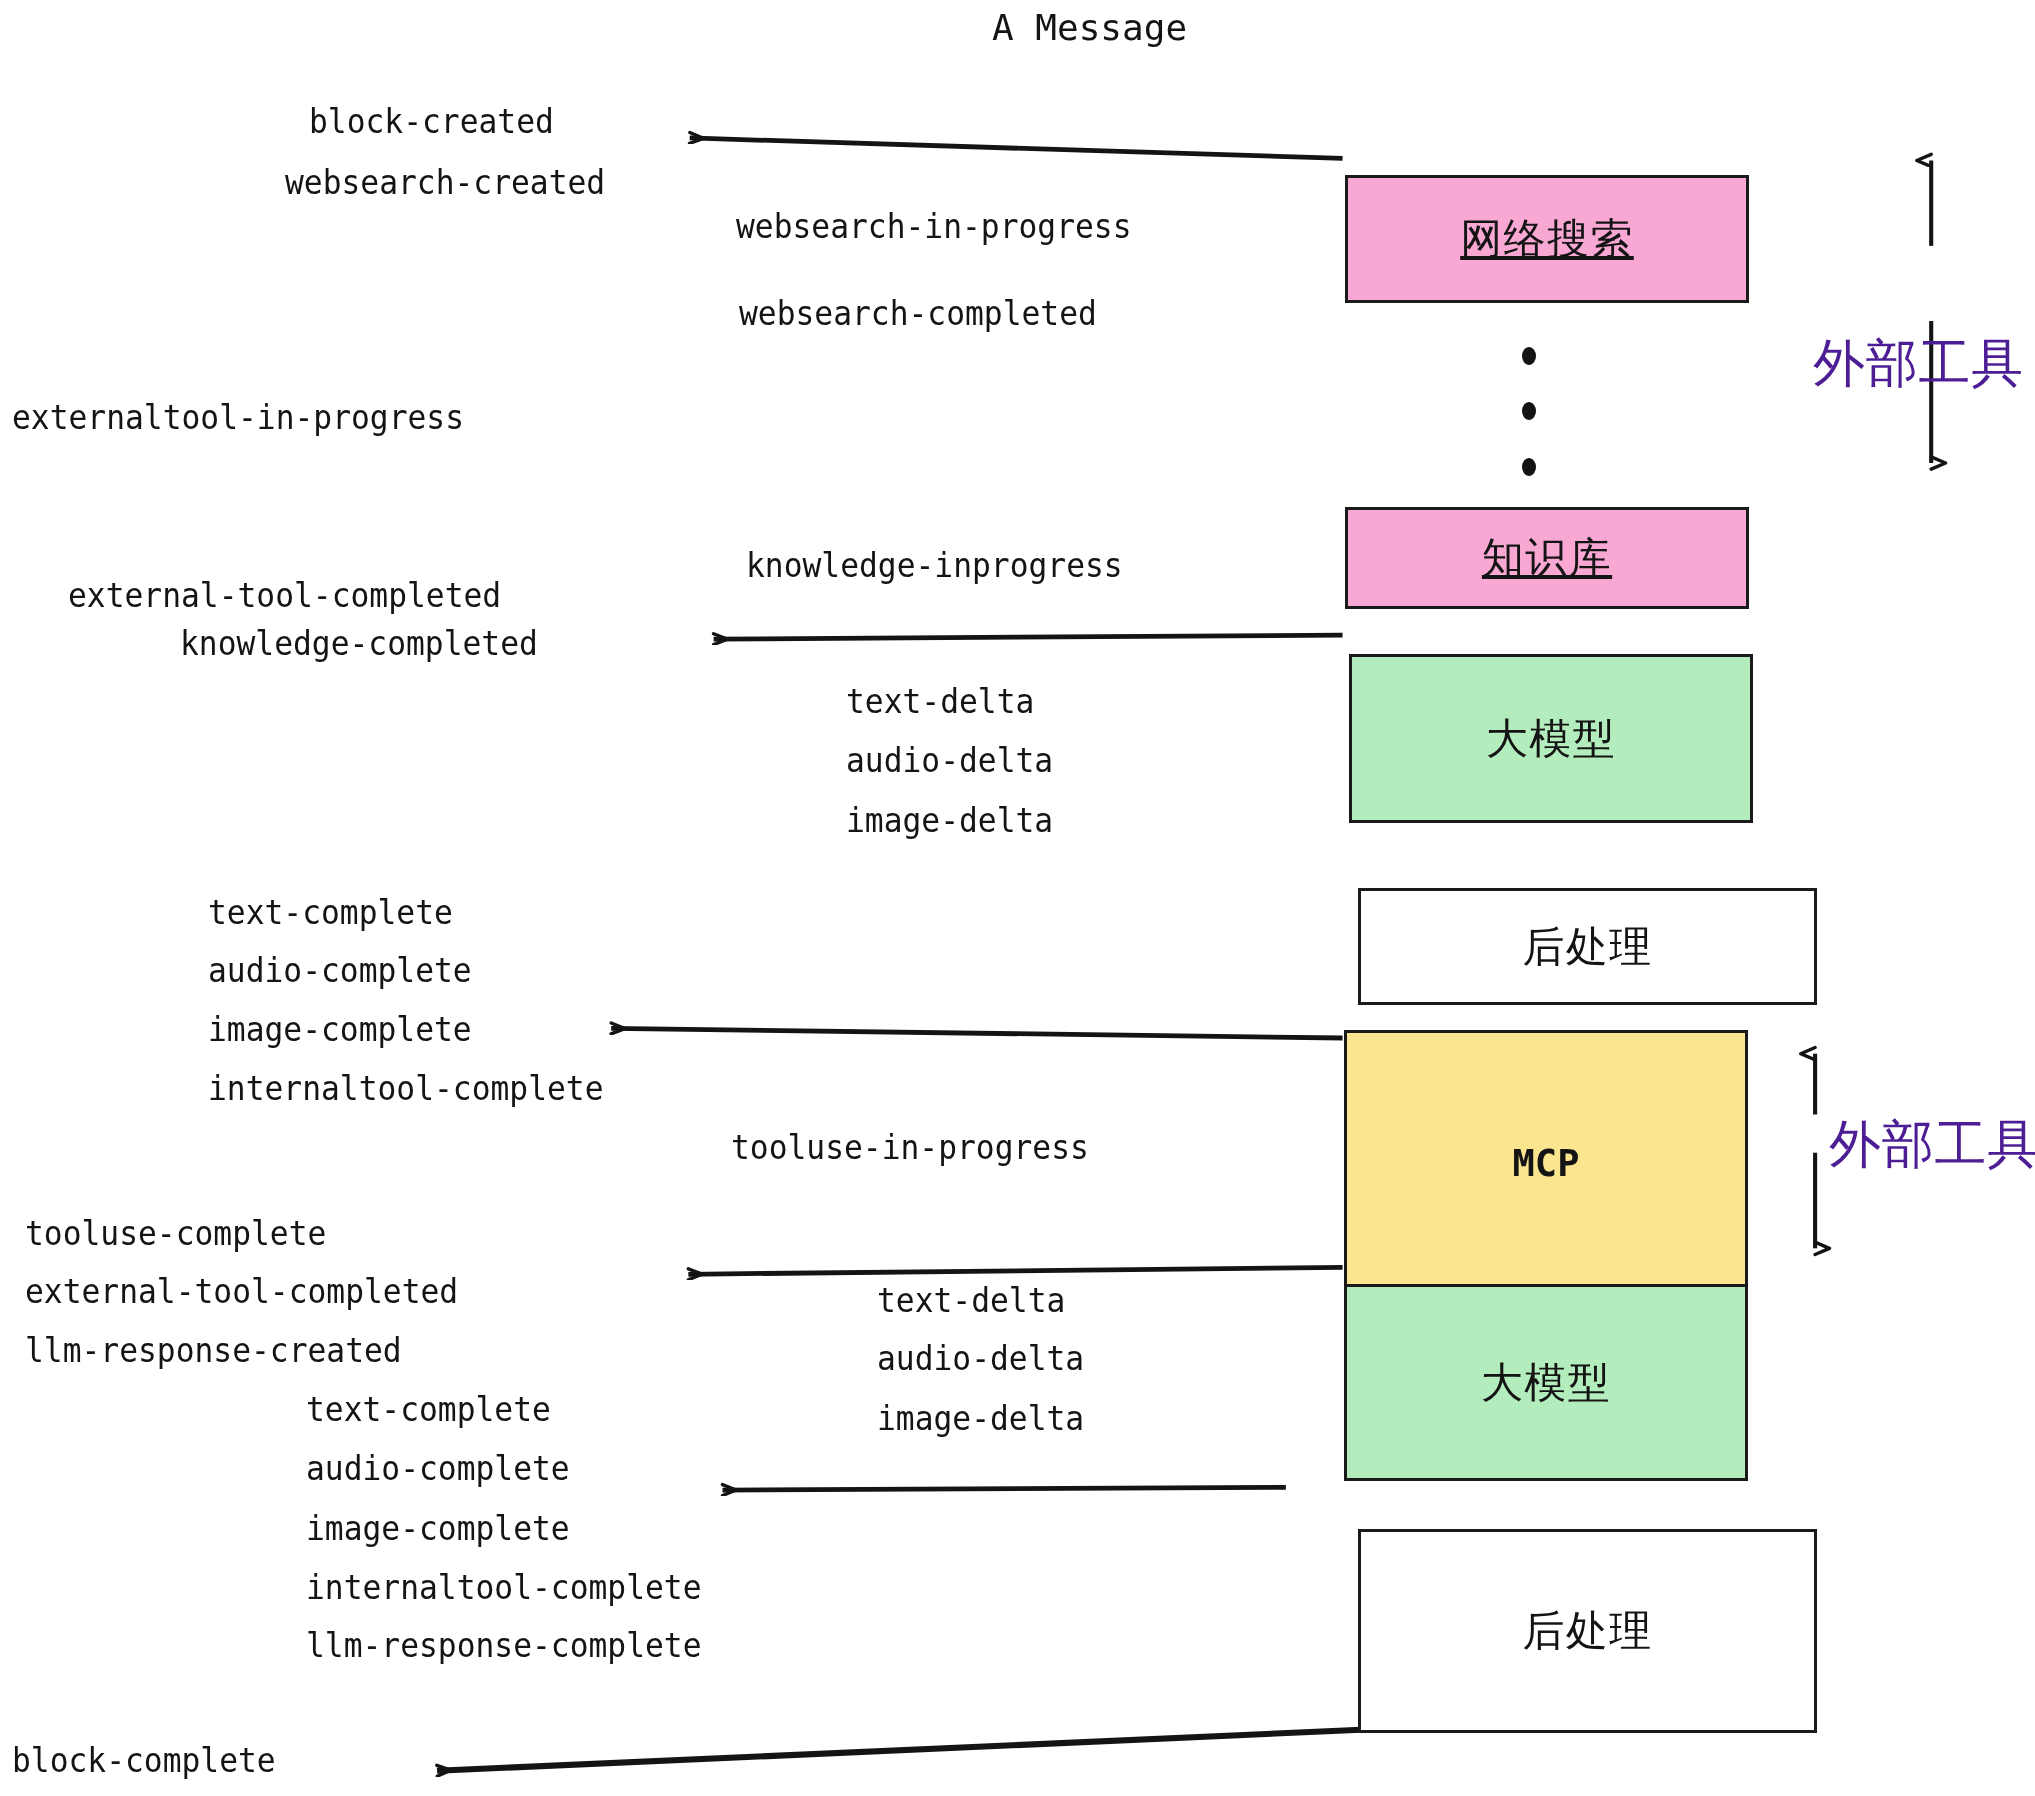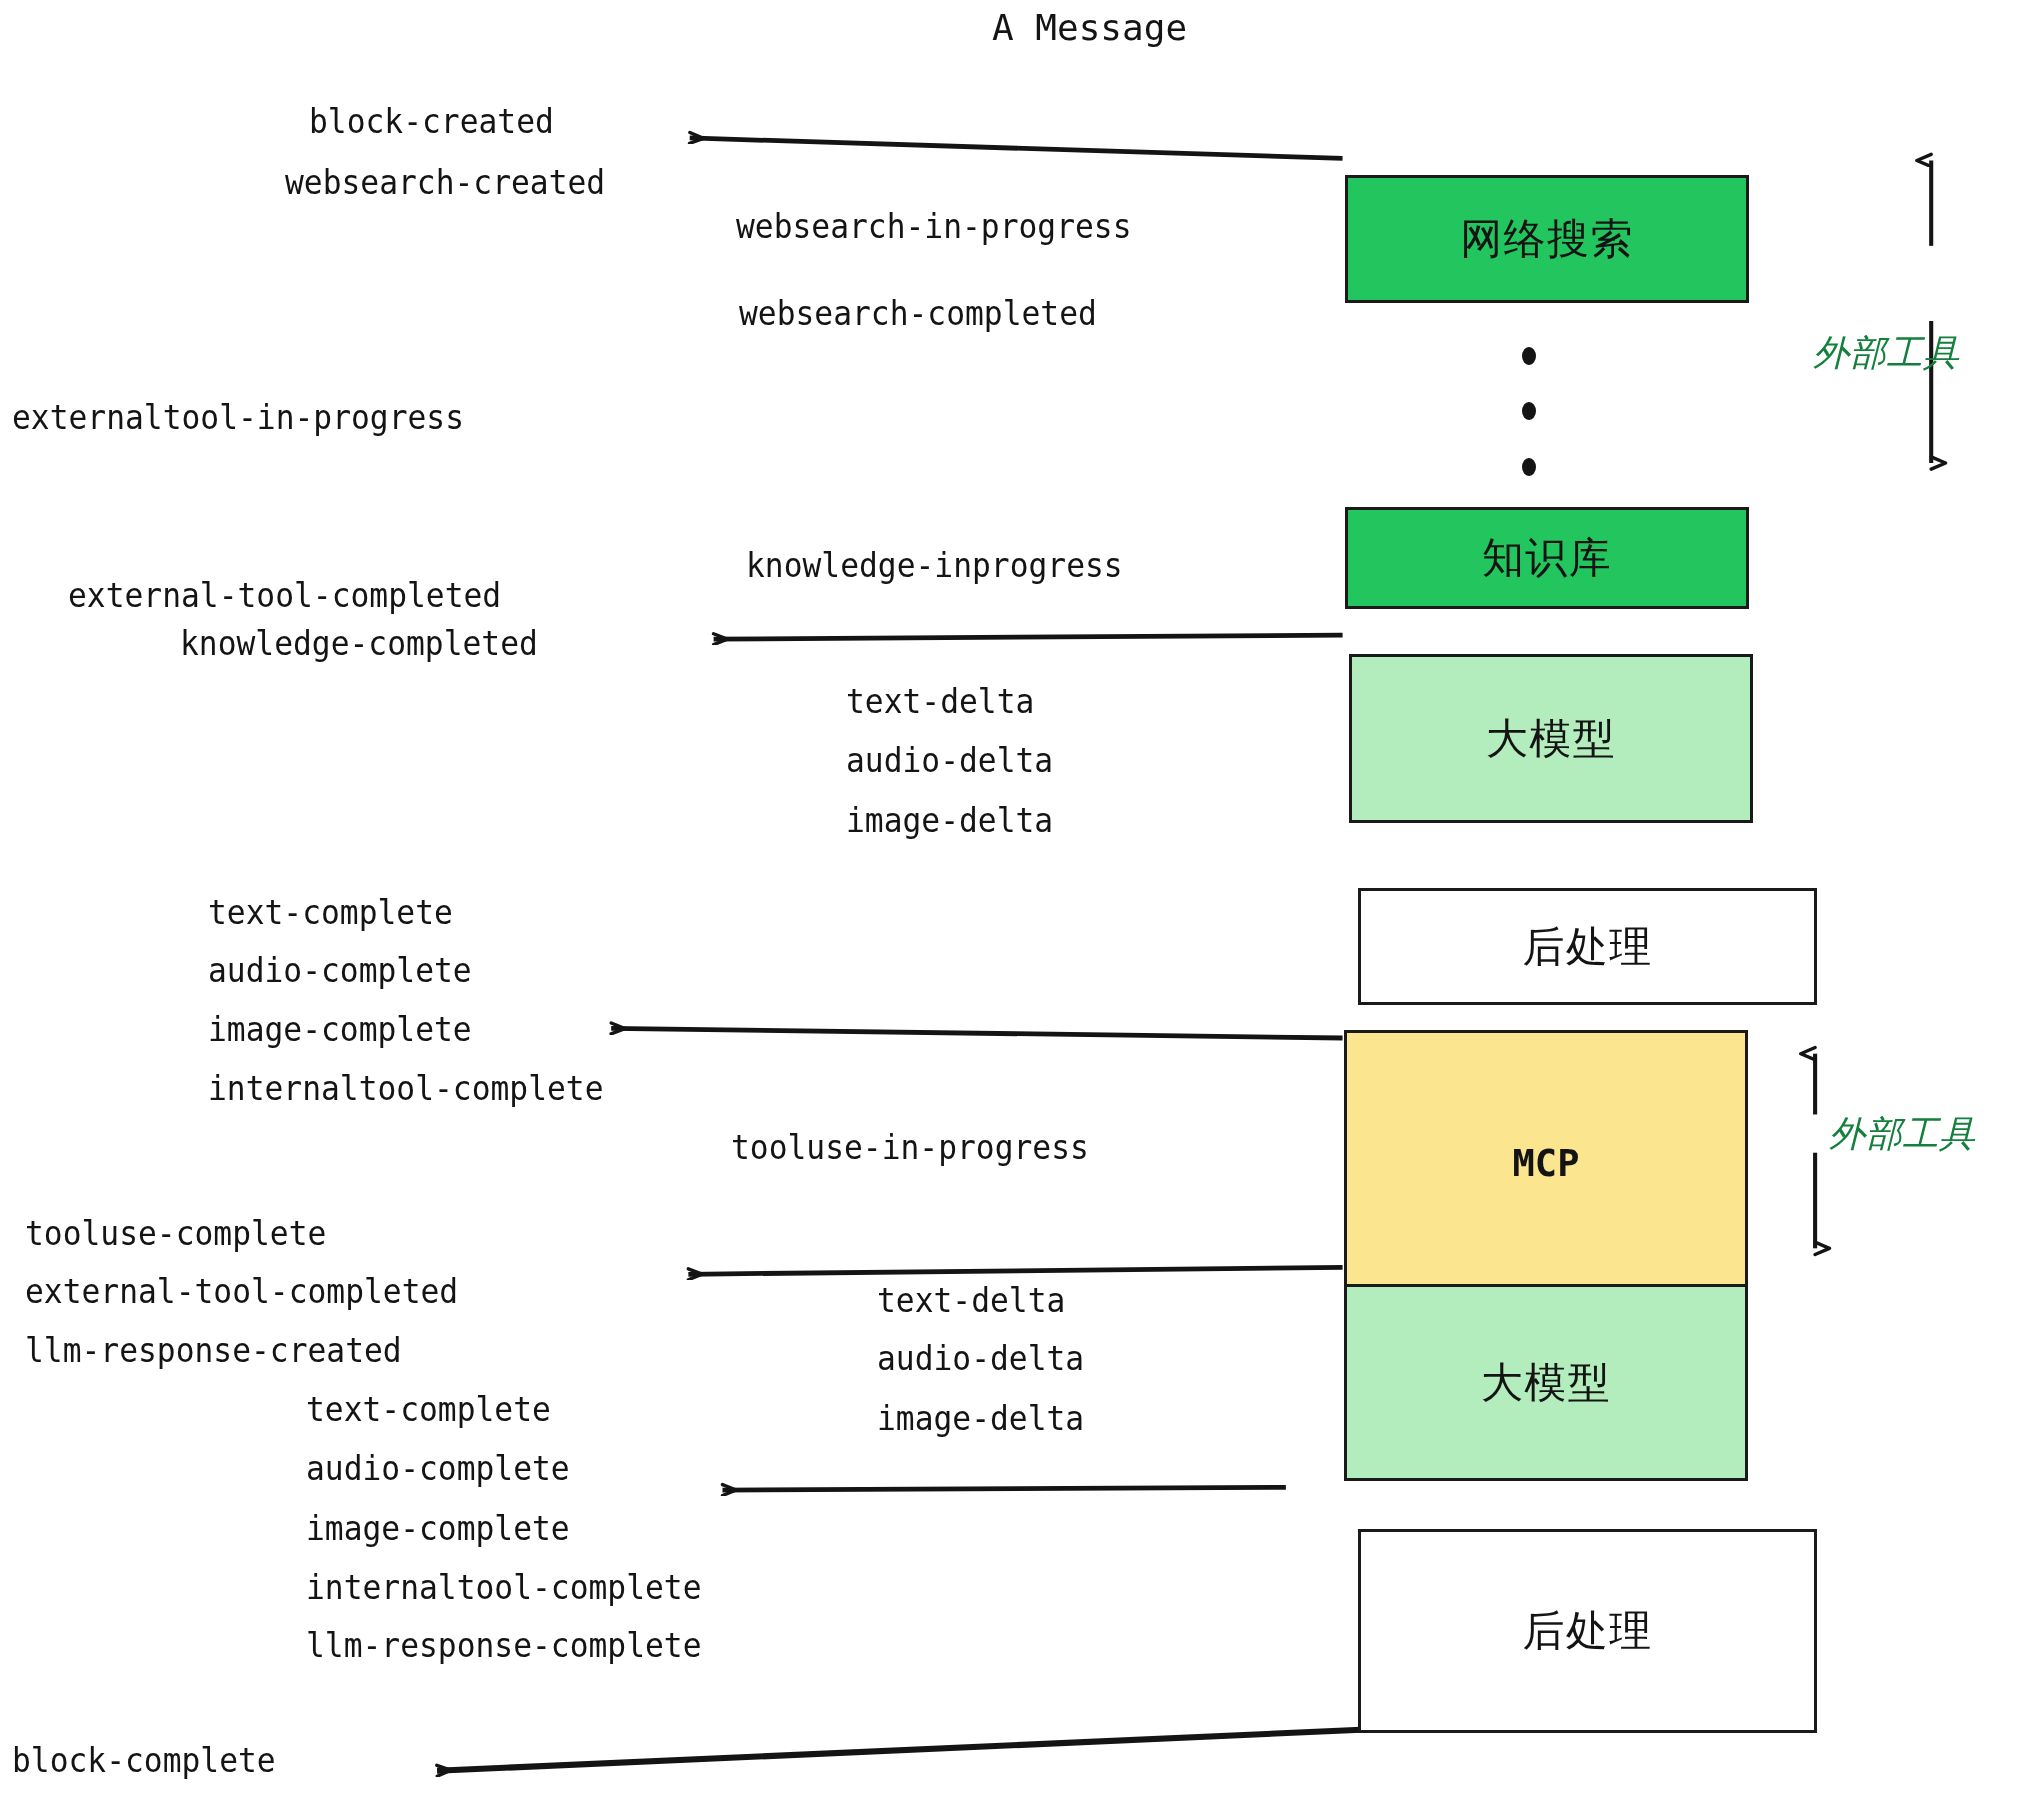--- a/index.html
+++ b/index.html
@@ -32,37 +32,36 @@
   .node{
     position:absolute;
     box-sizing:border-box;
     border:3.4px solid #1a1a1a;
     display:flex;align-items:center;justify-content:center;
     font-family:"DejaVu Sans","Liberation Sans",sans-serif;
     font-size:42px;
     color:#141414;
     letter-spacing:1.4px;
   }
-  .node.pink{background:#22c55e;}
+  .node.pink{background:#f9a8d4;text-decoration:underline;}
   .node.green{background:#b4edbd;}
   .node.yellow{background:#fbe68f;}
   .node.white{background:#ffffff;}
   .node.mcp{
     font-family:"DejaVu Sans Mono","Liberation Mono",monospace;
     font-size:37px;font-weight:bold;letter-spacing:0;
   }
 
   .grouplabel{
     position:absolute;
     font-family:"DejaVu Sans","Liberation Sans",sans-serif;
-    font-size:36px;
-    color:#15803d;
+    font-size:52px;
+    color:#4c1d95;
     white-space:nowrap;
     letter-spacing:0.7px;
-    font-style:italic;
   }
 
   .dot{
     position:absolute;
     width:13.7px;height:18px;border-radius:50%;
     background:#141414;
   }
 
   svg.arrows{
     position:absolute;left:0;top:0;width:2035px;height:1796px;

